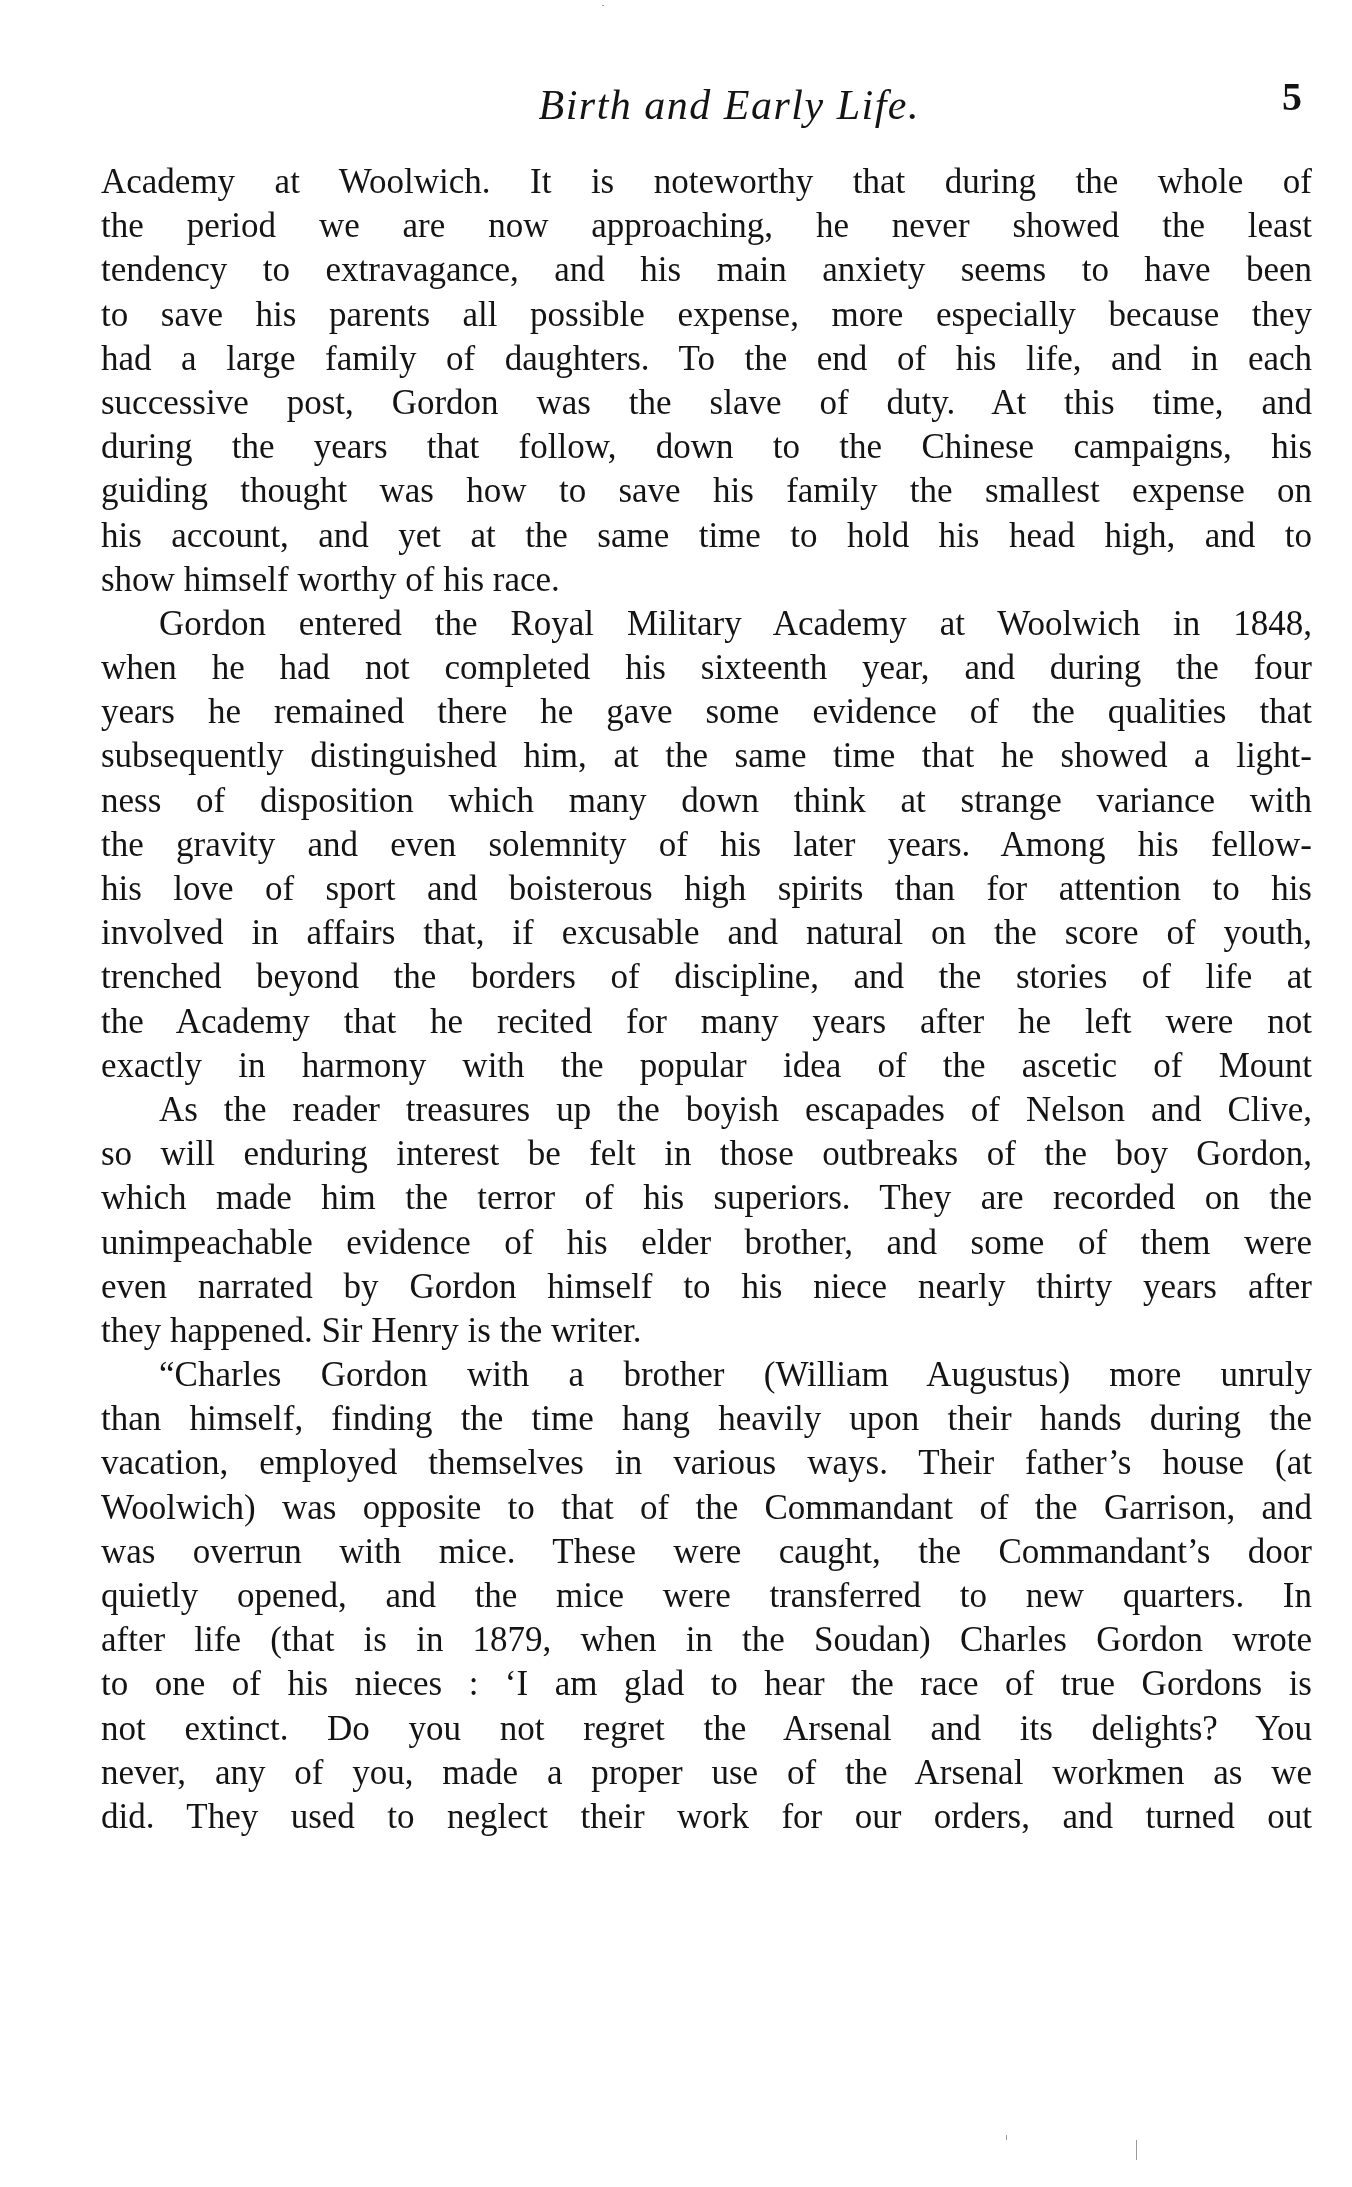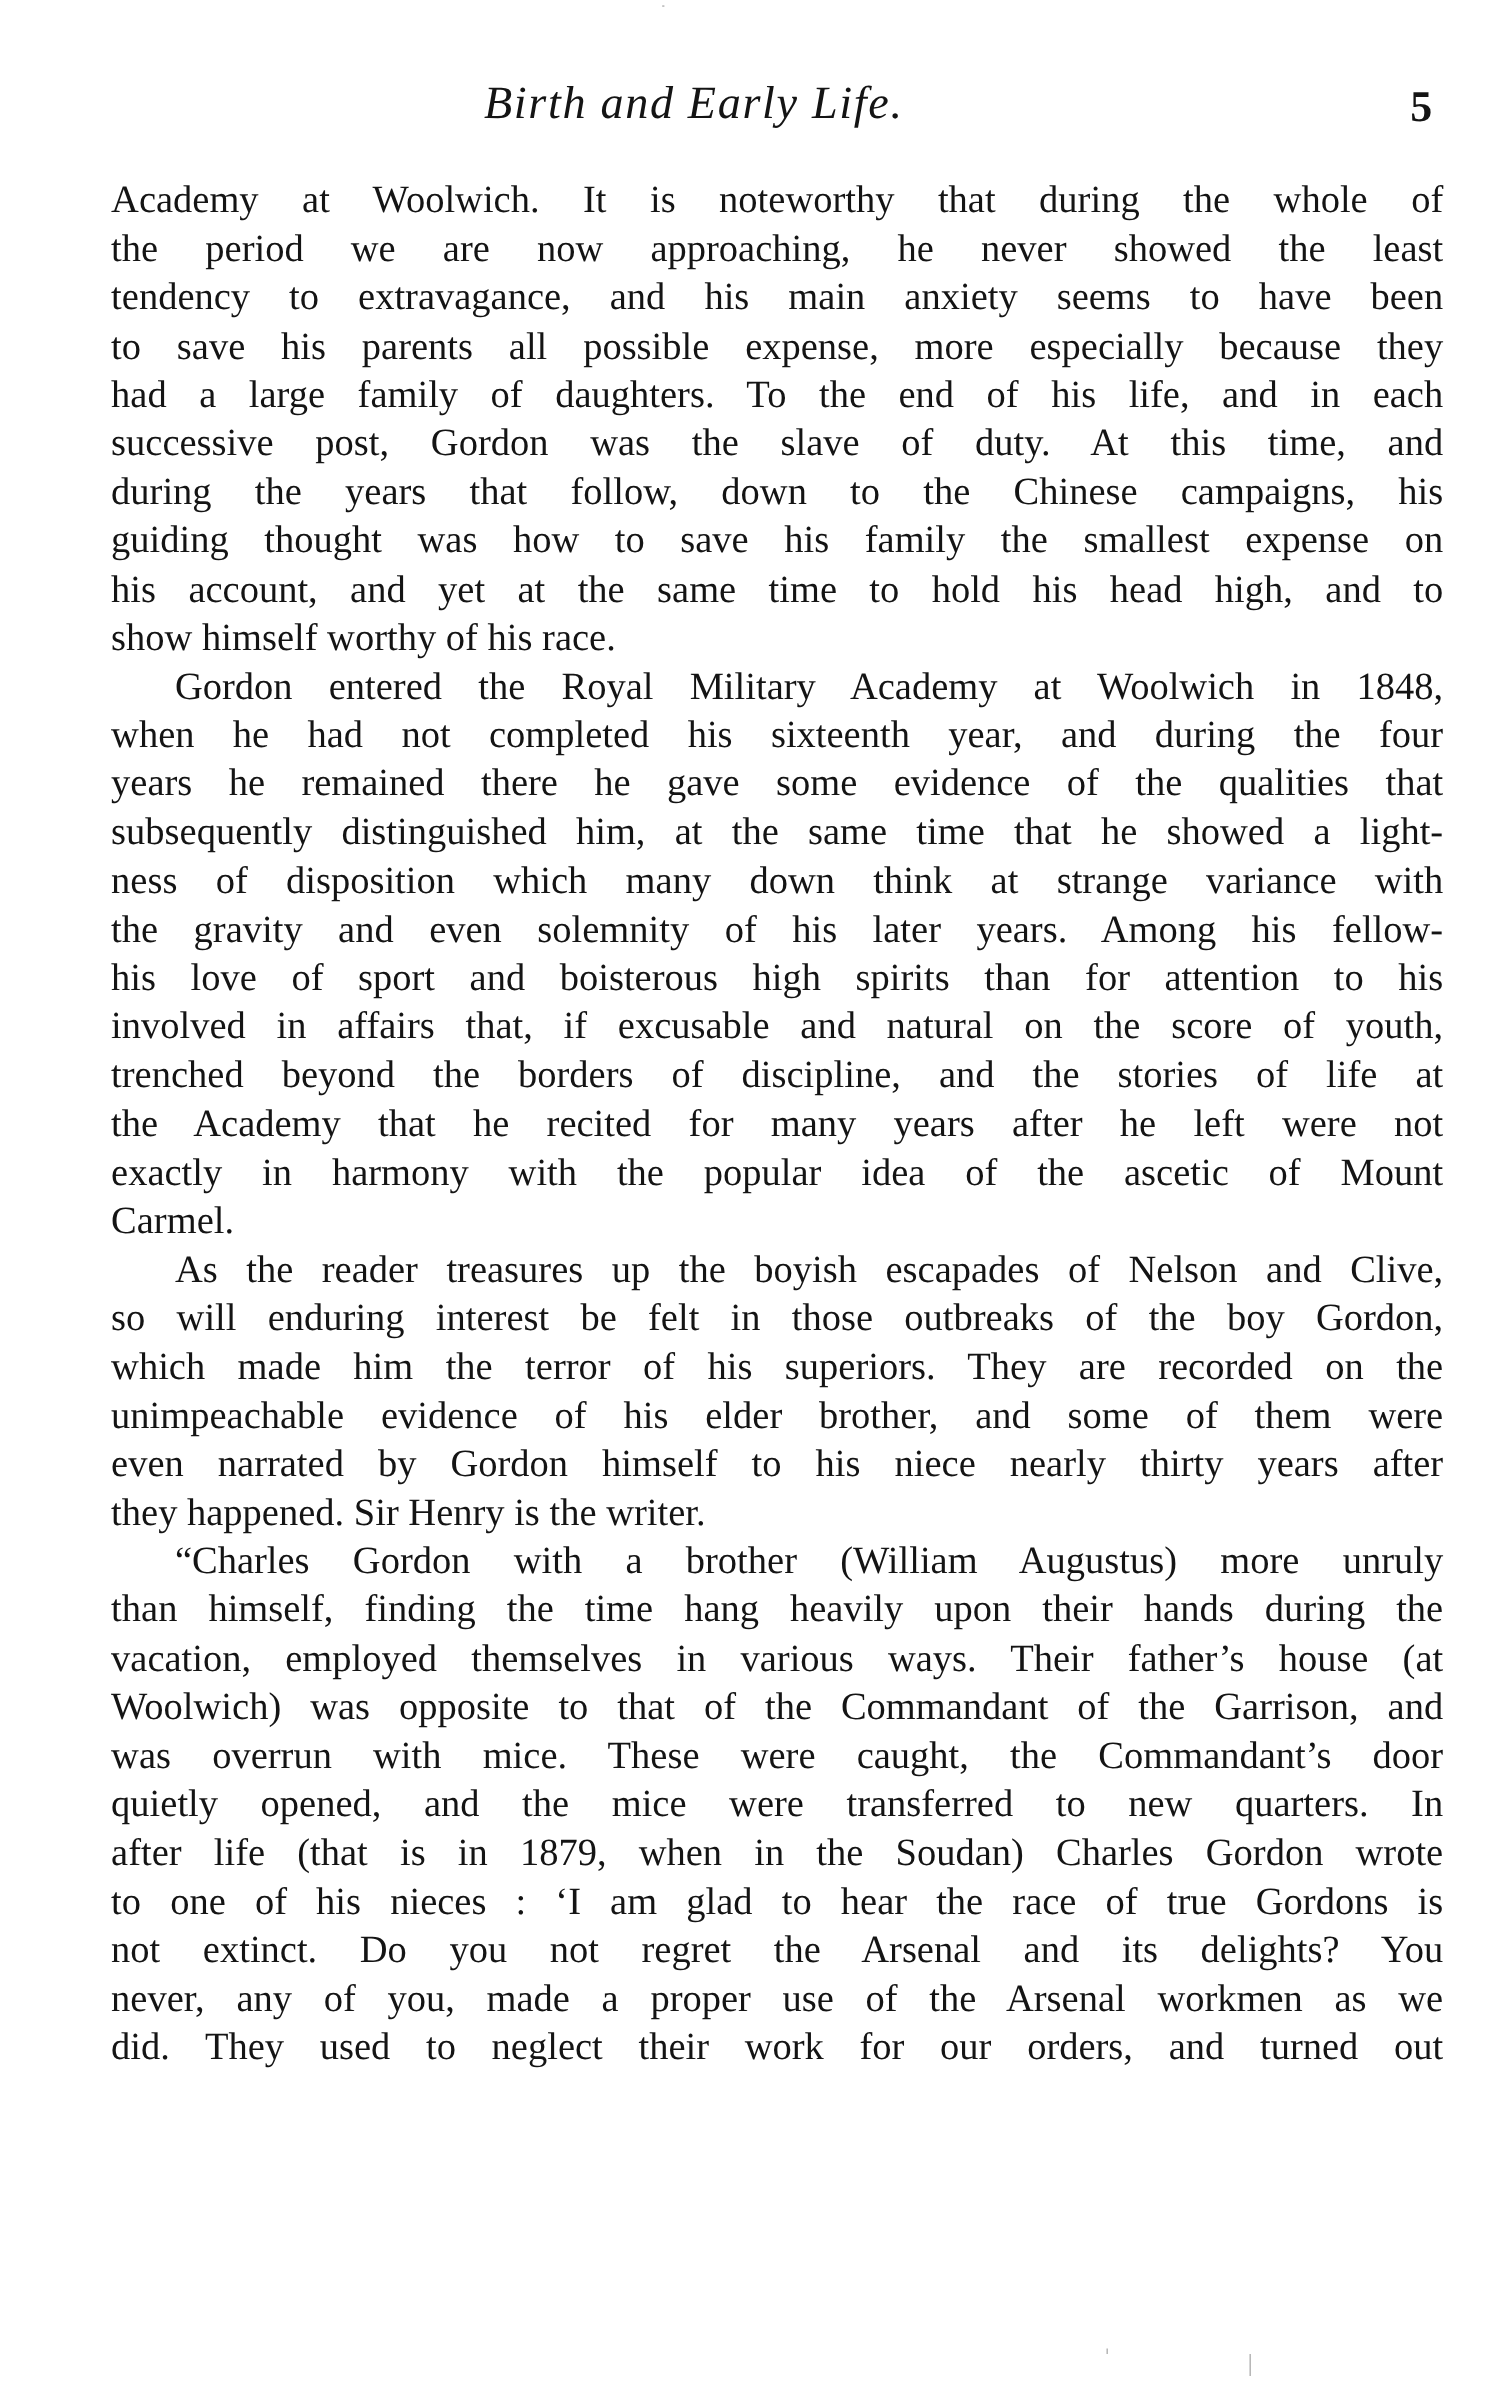--- a/index.html
+++ b/index.html
@@ -18,23 +18,23 @@
   .running-head {
     position: absolute;
     top: 60px;
     left: 0;
     width: 1352px;
     height: 60px;
   }
   .running-title {
     position: absolute;
     left: 440px;
-    top: 9px;
+    top: 20px;
     width: 480px;
-    text-align: left;
+    text-align: right;
     font-style: italic;
     font-size: 42px;
     letter-spacing: 1.5px;
     line-height: 50px;
     white-space: nowrap;
   }
   .page-number {
     position: absolute;
     left: 1282px;
     top: 12px;
@@ -95,21 +95,20 @@
       <span class="line">when he had not completed his sixteenth year, and during the four</span>
       <span class="line">years he remained there he gave some evidence of the qualities that</span>
       <span class="line">subsequently distinguished him, at the same time that he showed a light-</span>
       <span class="line">ness of disposition which many down think at strange variance with</span>
       <span class="line">the gravity and even solemnity of his later years.  Among his fellow-</span>
       <span class="line">his love of sport and boisterous high spirits than for attention to his</span>
       <span class="line">involved in affairs that, if excusable and natural on the score of youth,</span>
       <span class="line">trenched beyond the borders of discipline, and the stories of life at</span>
       <span class="line">the Academy that he recited for many years after he left were not</span>
       <span class="line">exactly in harmony with the popular idea of the ascetic of Mount</span>
-      <span class="line last">Carmel.</span>
     </div>
     <div class="paragraph">
       <span class="line indent">As the reader treasures up the boyish escapades of Nelson and Clive,</span>
       <span class="line">so will enduring interest be felt in those outbreaks of the boy Gordon,</span>
       <span class="line">which made him the terror of his superiors.  They are recorded on the</span>
       <span class="line">unimpeachable evidence of his elder brother, and some of them were</span>
       <span class="line">even narrated by Gordon himself to his niece nearly thirty years after</span>
       <span class="line last">they happened.  Sir Henry is the writer.</span>
     </div>
     <div class="paragraph">

